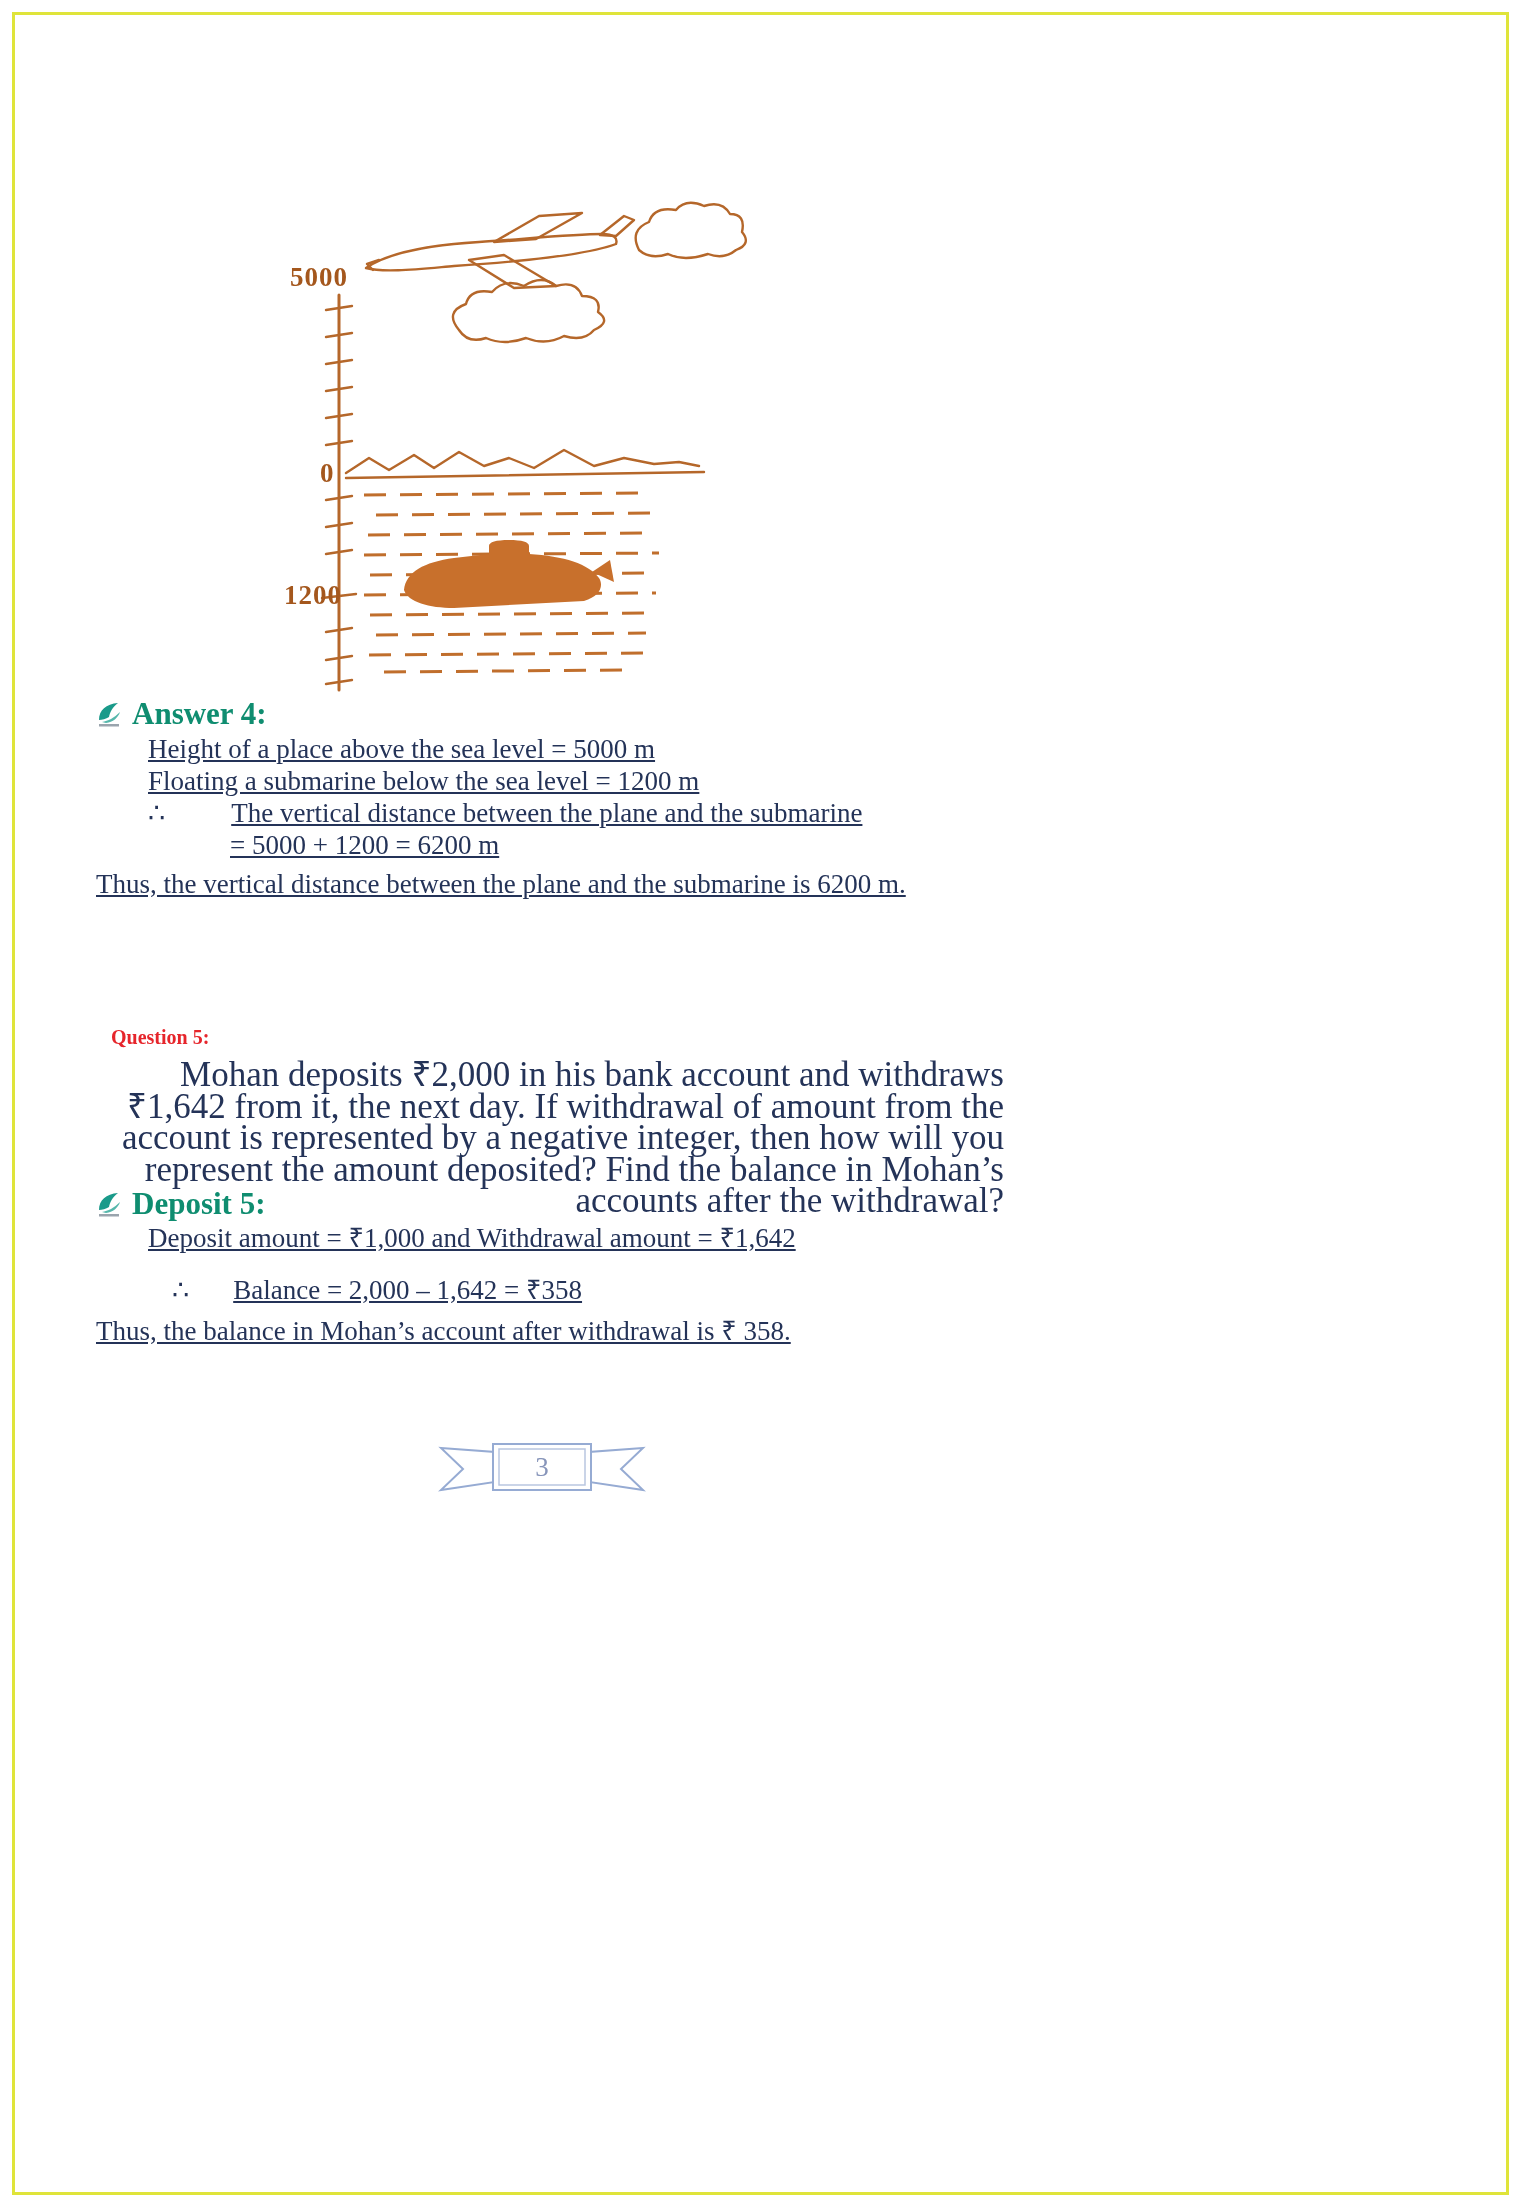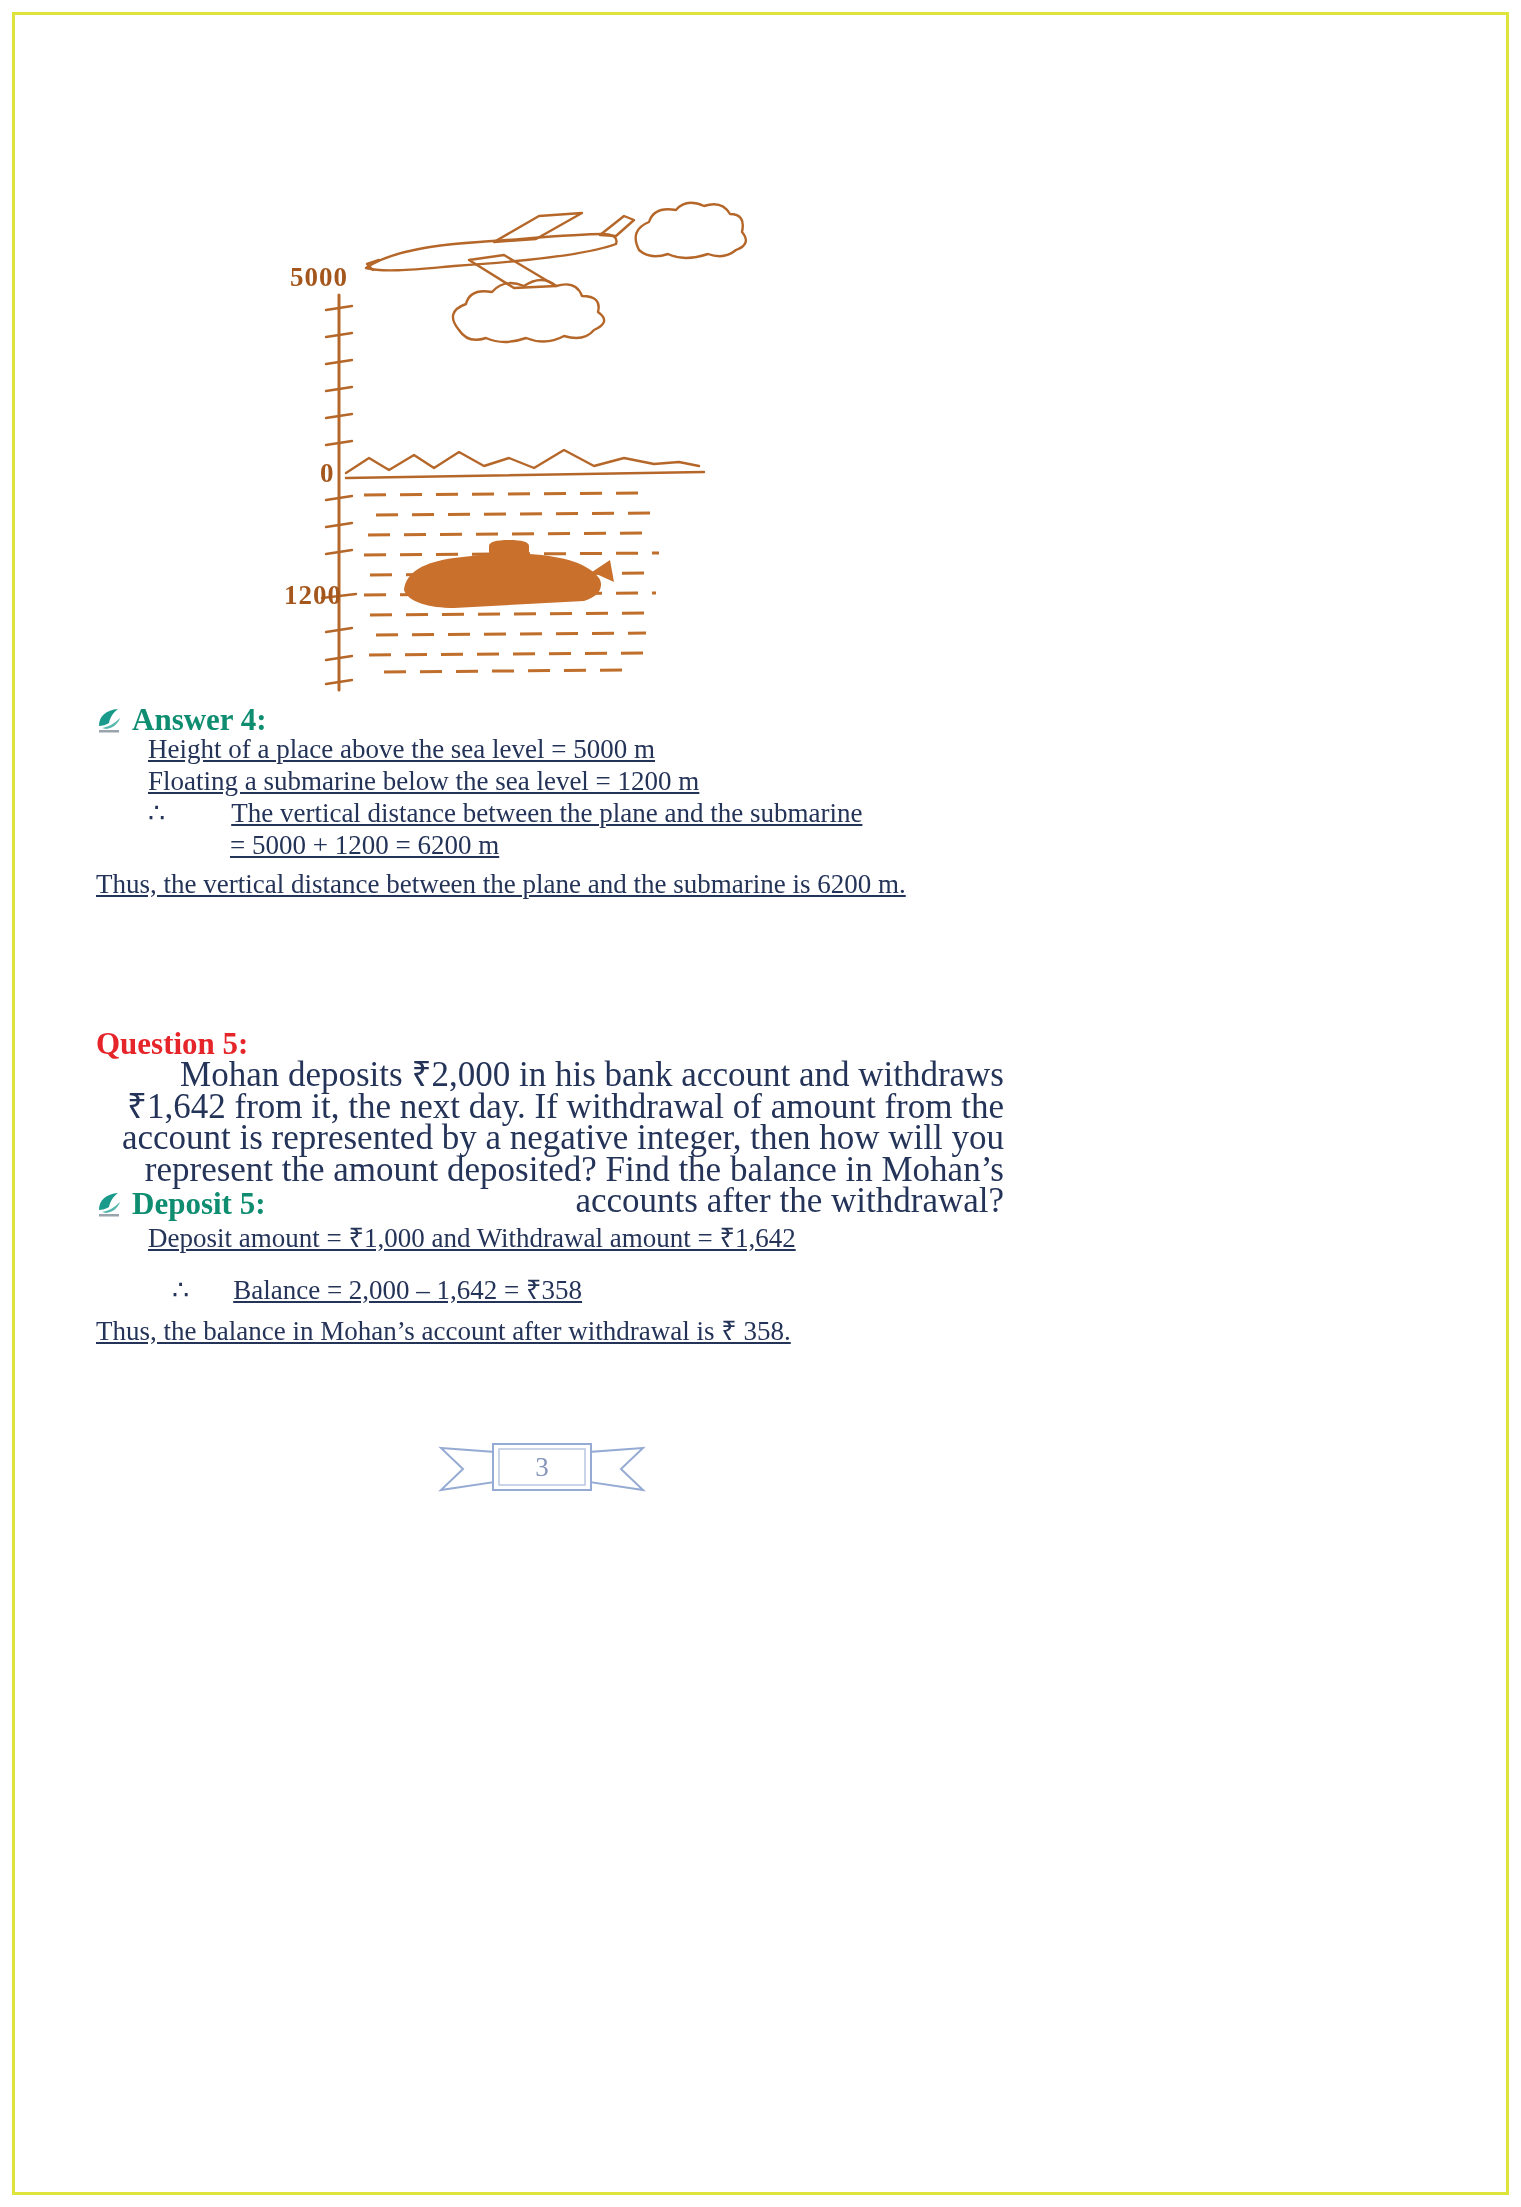--- a/index.html
+++ b/index.html
@@ -24,22 +24,22 @@
   .sketch-thin   { stroke:#b5672a; stroke-width:2.4; fill:none; stroke-linecap:round; stroke-linejoin:round; }
   .scale-label   { fill:#a4571d; font-family:"Liberation Serif", serif; font-size:27px; font-weight:bold; letter-spacing:1px; }
   .dash-line     { stroke:#c06e2c; stroke-width:3; stroke-dasharray:22 14; }
 
   
   .heading-teal {
     position:absolute; left:96px; display:flex; align-items:center; gap:8px;
     color:#0f8d70; font-size:31px; font-weight:bold;
   }
   .heading-red {
-    position:absolute; left:96px;
-    color:#e6252b; font-size:31px; font-weight:bold;
+    position:absolute; left:111px;
+    color:#e6252b; font-size:20px; font-weight:bold;
   }
   .body-line { position:absolute; font-size:27px; line-height:32px;text-decoration:underline; }
   .para {
     position:absolute; left:96px; width:908px;
     font-size:35px; line-height:31.5px; text-align:right;
   }
   .tsym { display:inline-block; font-size:27px; }
   .logo-icon { width:28px; height:28px; flex:0 0 auto; }
 
   
@@ -108,21 +108,21 @@
       <line class="dash-line" x1="100" y1="472" x2="340" y2="470"></line>
     </g>
 
     <g>
       <path fill="#c8702c" stroke="none" d="M120,390 C122,372 140,362 170,358 L205,354 L205,346 C205,342 212,340 225,340 C238,340 245,342 245,346 L245,354 C280,356 305,364 315,378 C320,386 316,396 300,401 L170,408 C145,408 124,402 120,390 Z"></path>
       <path fill="#c8702c" stroke="none" d="M308,372 L326,360 L330,382 Z"></path>
     </g>
   </svg>
 </div>
 
-<div class="heading-teal" style="top:696px;margin-top:6px;">
+<div class="heading-teal" style="top:696px;">
   <svg class="logo-icon" viewBox="0 0 28 28">
     <path d="M3,20 C3,10 10,4 22,3 C16,8 14,12 13,17 C10,19 6,20 3,20 Z" fill="#1a9a8a"></path>
     <path d="M6,22 C12,21 18,18 24,12 C22,18 17,22 10,23 Z" fill="#55b7ab"></path>
     <rect x="3" y="24" width="20" height="2.5" fill="#9aa4ad"></rect>
   </svg>
   <span>Answer 4:</span>
 </div>
 
 <div class="body-line" style="left:148px; top:733px;">Height of a place above the sea level = 5000 m</div>
 <div class="body-line" style="left:148px; top:765px;">Floating a submarine below the sea level = 1200 m</div>

